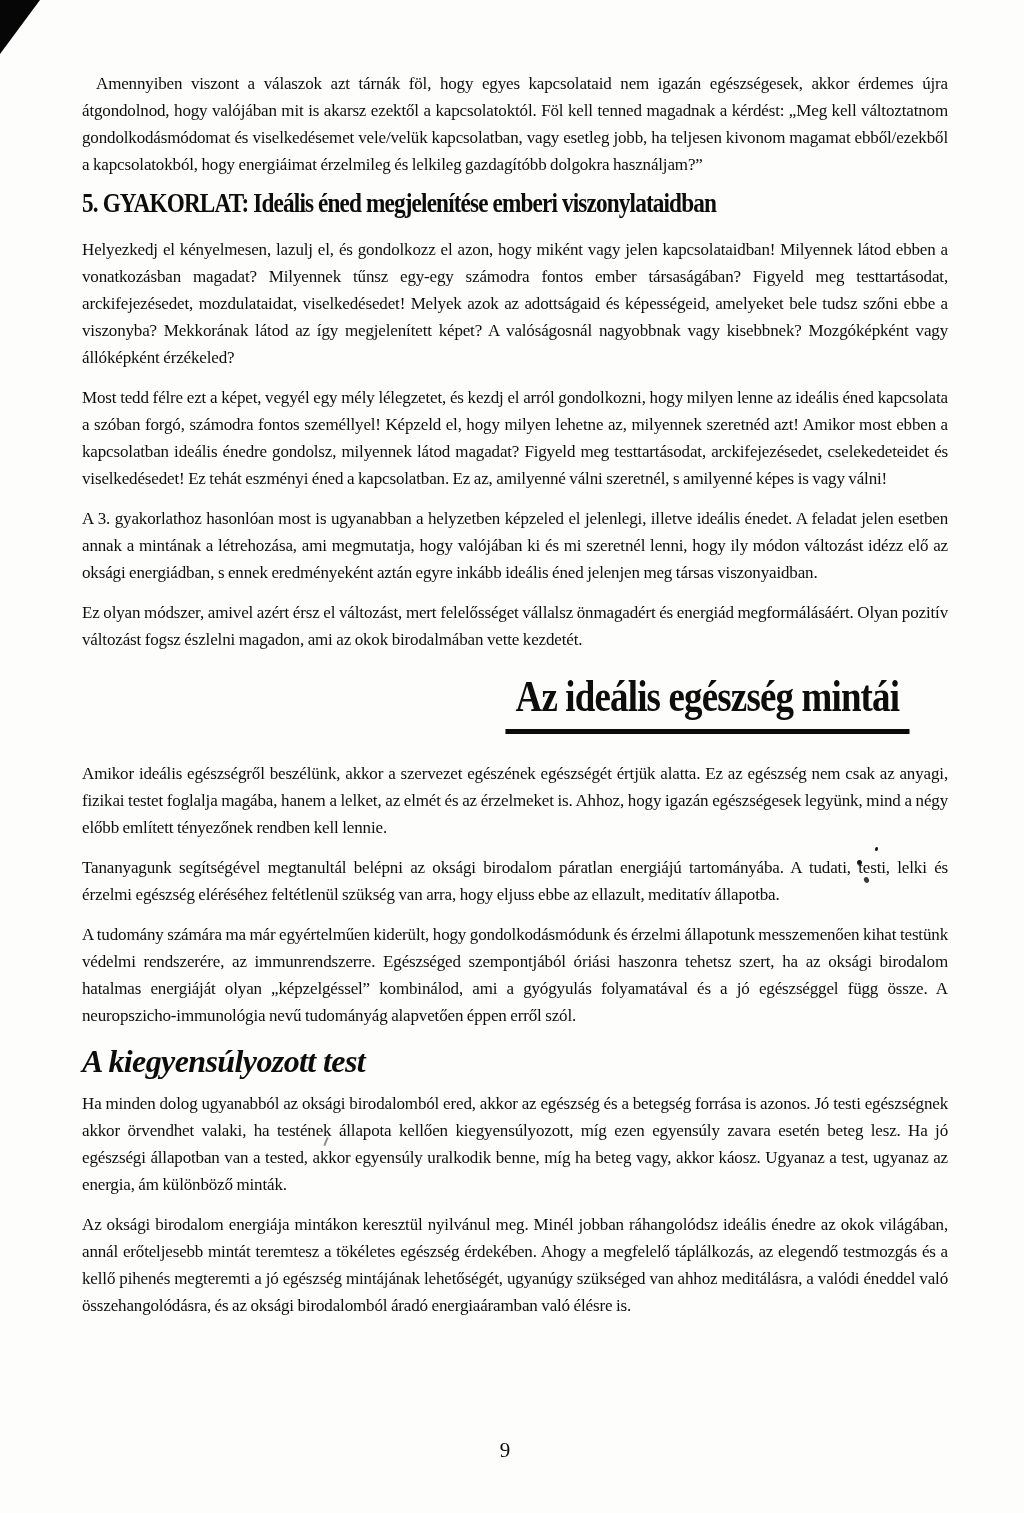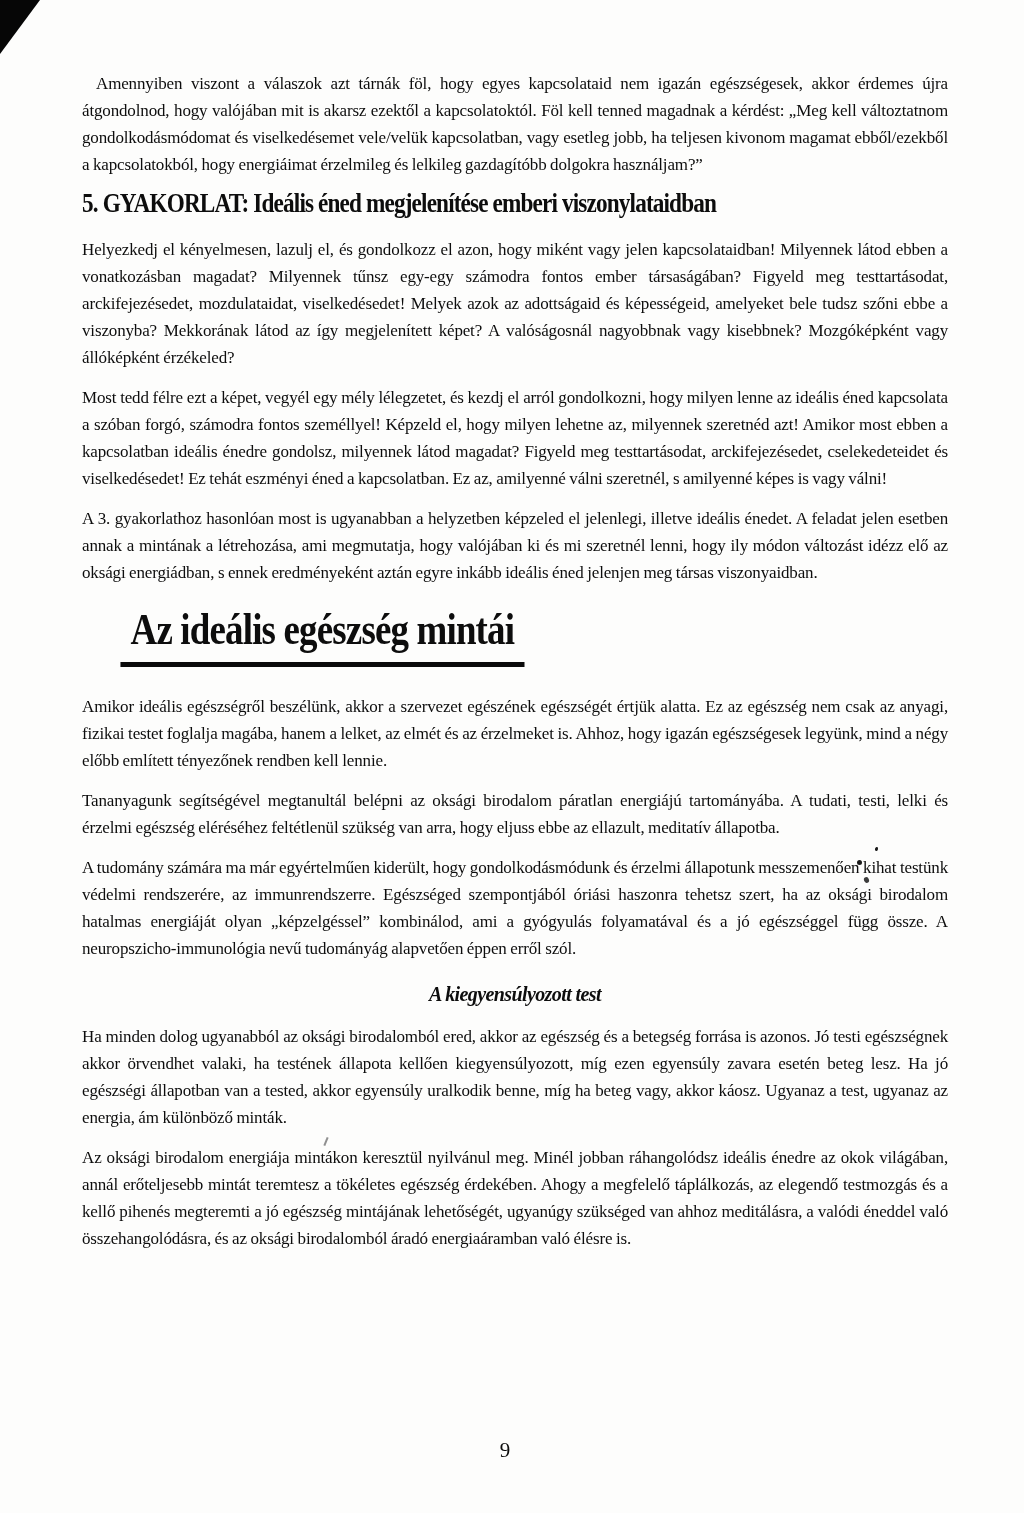--- a/index.html
+++ b/index.html
@@ -34,43 +34,42 @@
     margin: 2px 0 16px 0;
     font-size: 27px;
     font-weight: bold;
     line-height: 34px;
     letter-spacing: -1px;
     white-space: nowrap;
     transform: scaleX(0.86);
     transform-origin: left center;
   }
   .main-heading-wrap {
-    text-align: left;
+    text-align: right;
     margin: 20px 0 26px 0;
   }
   .main-heading {
     display: inline-block;
     font-size: 44px;
     font-weight: bold;
     line-height: 48px;
     letter-spacing: -1px;
     white-space: nowrap;
     padding: 0 12px 8px 12px;
     border-bottom: 5px solid #0a0a0a;
     transform: scaleX(0.84);
     transform-origin: center center;
   }
   .h-sub {
     margin: 6px 0 14px 0;
-    font-size: 20px;
+    font-size: 32px;
     font-weight: bold;
     font-style: italic;
     line-height: 30px;
     letter-spacing: -0.6px;
-    text-align: center;
   }
   .page-number {
     position: absolute;
     top: 1437px;
     left: 0;
     width: 1010px;
     text-align: center;
     font-size: 21px;
     line-height: 26px;
   }
@@ -106,20 +105,21 @@
     <p class="body first">Amennyiben viszont a válaszok azt tárnák föl, hogy egyes kapcsolataid nem igazán egészségesek, akkor érdemes újra átgondolnod, hogy valójában mit is akarsz ezektől a kapcsolatoktól. Föl kell tenned magadnak a kérdést: „Meg kell változtatnom gondolkodásmódomat és viselkedésemet vele/velük kapcsolatban, vagy esetleg jobb, ha teljesen kivonom magamat ebből/ezekből a kapcsolatokból, hogy energiáimat érzelmileg és lelkileg gazdagítóbb dolgokra használjam?”</p>
 
     <div class="h-exercise">5. GYAKORLAT: Ideális éned megjelenítése emberi viszonylataidban</div>
 
     <p class="body">Helyezkedj el kényelmesen, lazulj el, és gondolkozz el azon, hogy miként vagy jelen kapcsolataidban! Milyennek látod ebben a vonatkozásban magadat? Milyennek tűnsz egy-egy számodra fontos ember társaságában? Figyeld meg testtartásodat, arckifejezésedet, mozdulataidat, viselkedésedet! Melyek azok az adottságaid és képességeid, amelyeket bele tudsz szőni ebbe a viszonyba? Mekkorának látod az így megjelenített képet? A valóságosnál nagyobbnak vagy kisebbnek? Mozgóképként vagy állóképként érzékeled?</p>
 
     <p class="body"><span>Most tedd félre ezt a képet, vegyél egy mély lélegzetet, és kezdj el arról gondolkozni, hogy milyen lenne az ideális éned kapcsolata a szóban forgó, számodra fontos személlyel! Képzeld el, hogy milyen lehetne az, milyennek szeretnéd azt! Amikor most ebben a kapcsolatban ideális énedre gondolsz, milyennek látod magadat? Figyeld meg testtartásodat, arckifejezésedet, cselekedeteidet és viselkedésedet! Ez tehát eszményi éned a kapcsolatban. Ez az, amilyenné válni szeretnél, s amilyenné </span><span class="it">képes</span><span> is vagy válni!</span></p>
 
     <p class="body">A 3. gyakorlathoz hasonlóan most is ugyanabban a helyzetben képzeled el jelenlegi, illetve ideális énedet. A feladat jelen esetben annak a mintának a létrehozása, ami megmutatja, hogy valójában ki és mi szeretnél lenni, hogy ily módon változást idézz elő az oksági energiádban, s ennek eredményeként aztán egyre inkább ideális éned jelenjen meg társas viszonyaidban.</p>
 
+    <p class="body gap-lg">Ez olyan módszer, amivel azért érsz el változást, mert felelősséget vállalsz önmagadért és energiád megformálásáért. Olyan pozitív változást fogsz észlelni magadon, ami az okok birodalmában vette kezdetét.</p>
 
     <div class="main-heading-wrap">
       <span class="main-heading">Az ideális egészség mintái</span>
     </div>
 
     <p class="body">Amikor ideális egészségről beszélünk, akkor a szervezet egészének egészségét értjük alatta. Ez az egészség nem csak az anyagi, fizikai testet foglalja magába, hanem a lelket, az elmét és az érzelmeket is. Ahhoz, hogy igazán egészségesek legyünk, mind a négy előbb említett tényezőnek rendben kell lennie.</p>
 
     <p class="body">Tananyagunk segítségével megtanultál belépni az oksági birodalom páratlan energiájú tartományába. A tudati, testi, lelki és érzelmi egészség eléréséhez feltétlenül szükség van arra, hogy eljuss ebbe az ellazult, meditatív állapotba.</p>
 
     <p class="body gap-lg"><span>A tudomány számára ma már egyértelműen kiderült, hogy gondolkodásmódunk és érzelmi állapotunk messzemenően kihat testünk védelmi rendszerére, az immunrendszerre. Egészséged szempontjából óriási haszonra tehetsz szert, ha az oksági birodalom hatalmas energiáját olyan „képzelgéssel” kombinálod, ami a gyógyulás folyamatával és a jó egészséggel függ össze. A </span><span class="it">neuropszicho-immunológia</span><span> nevű tudományág alapvetően éppen erről szól.</span></p>

